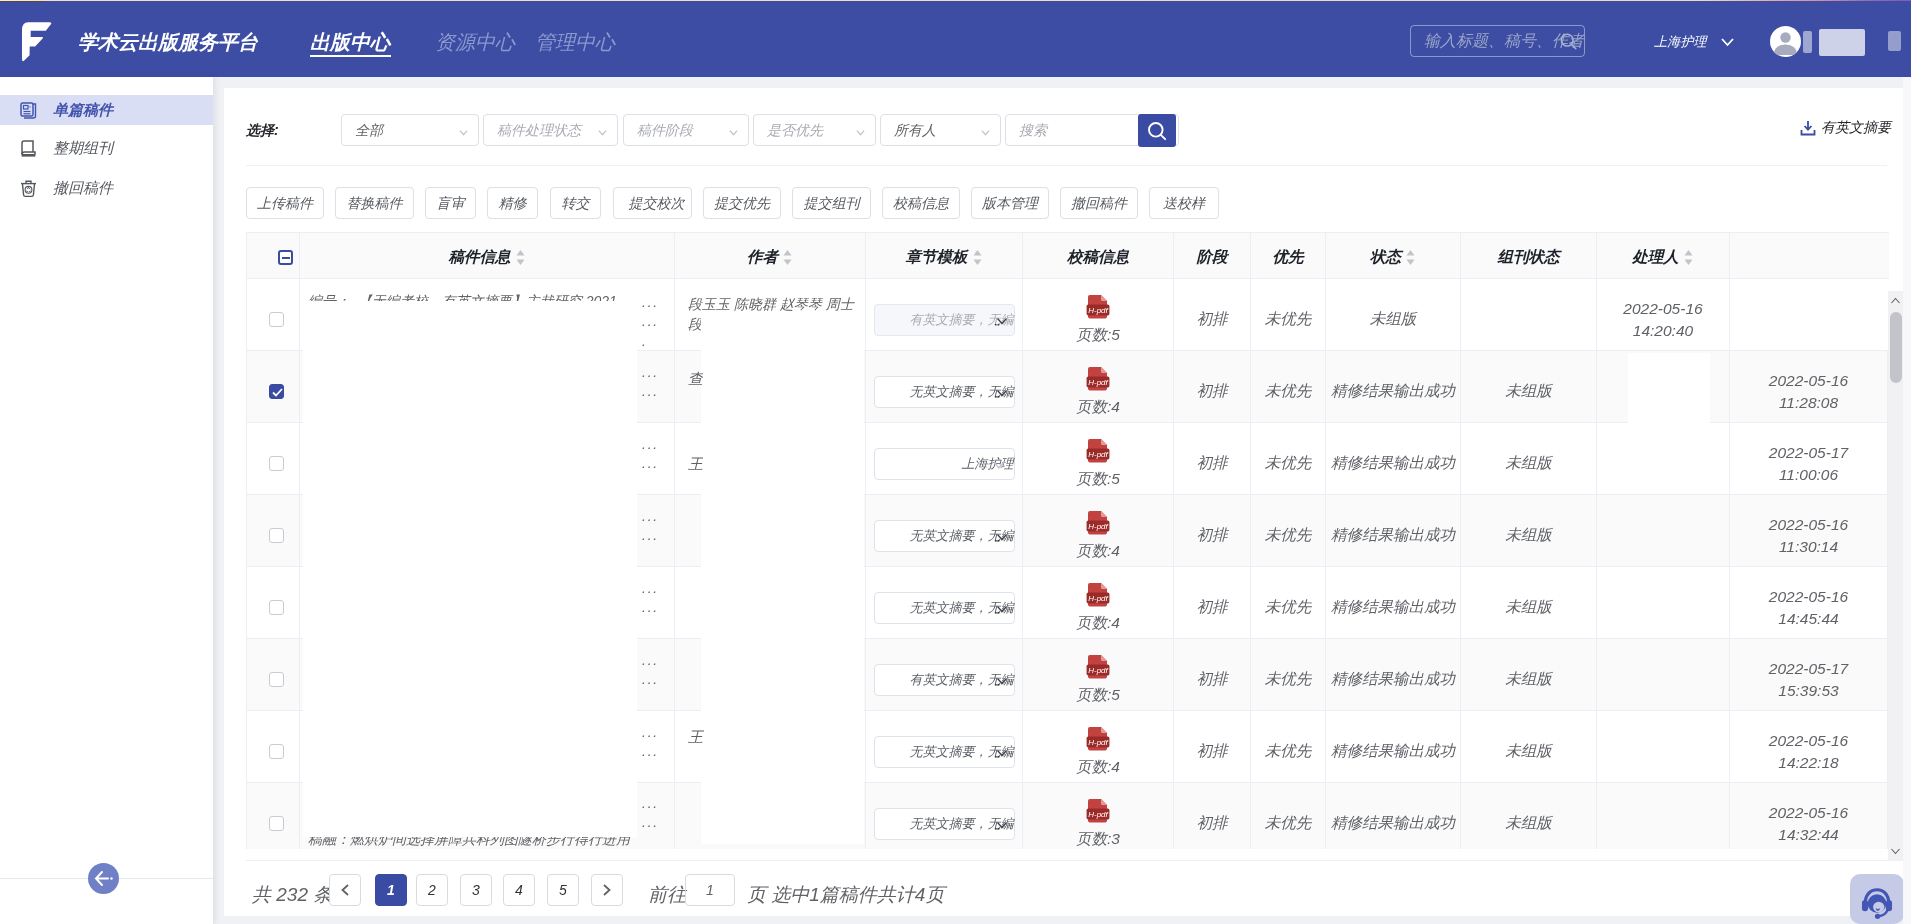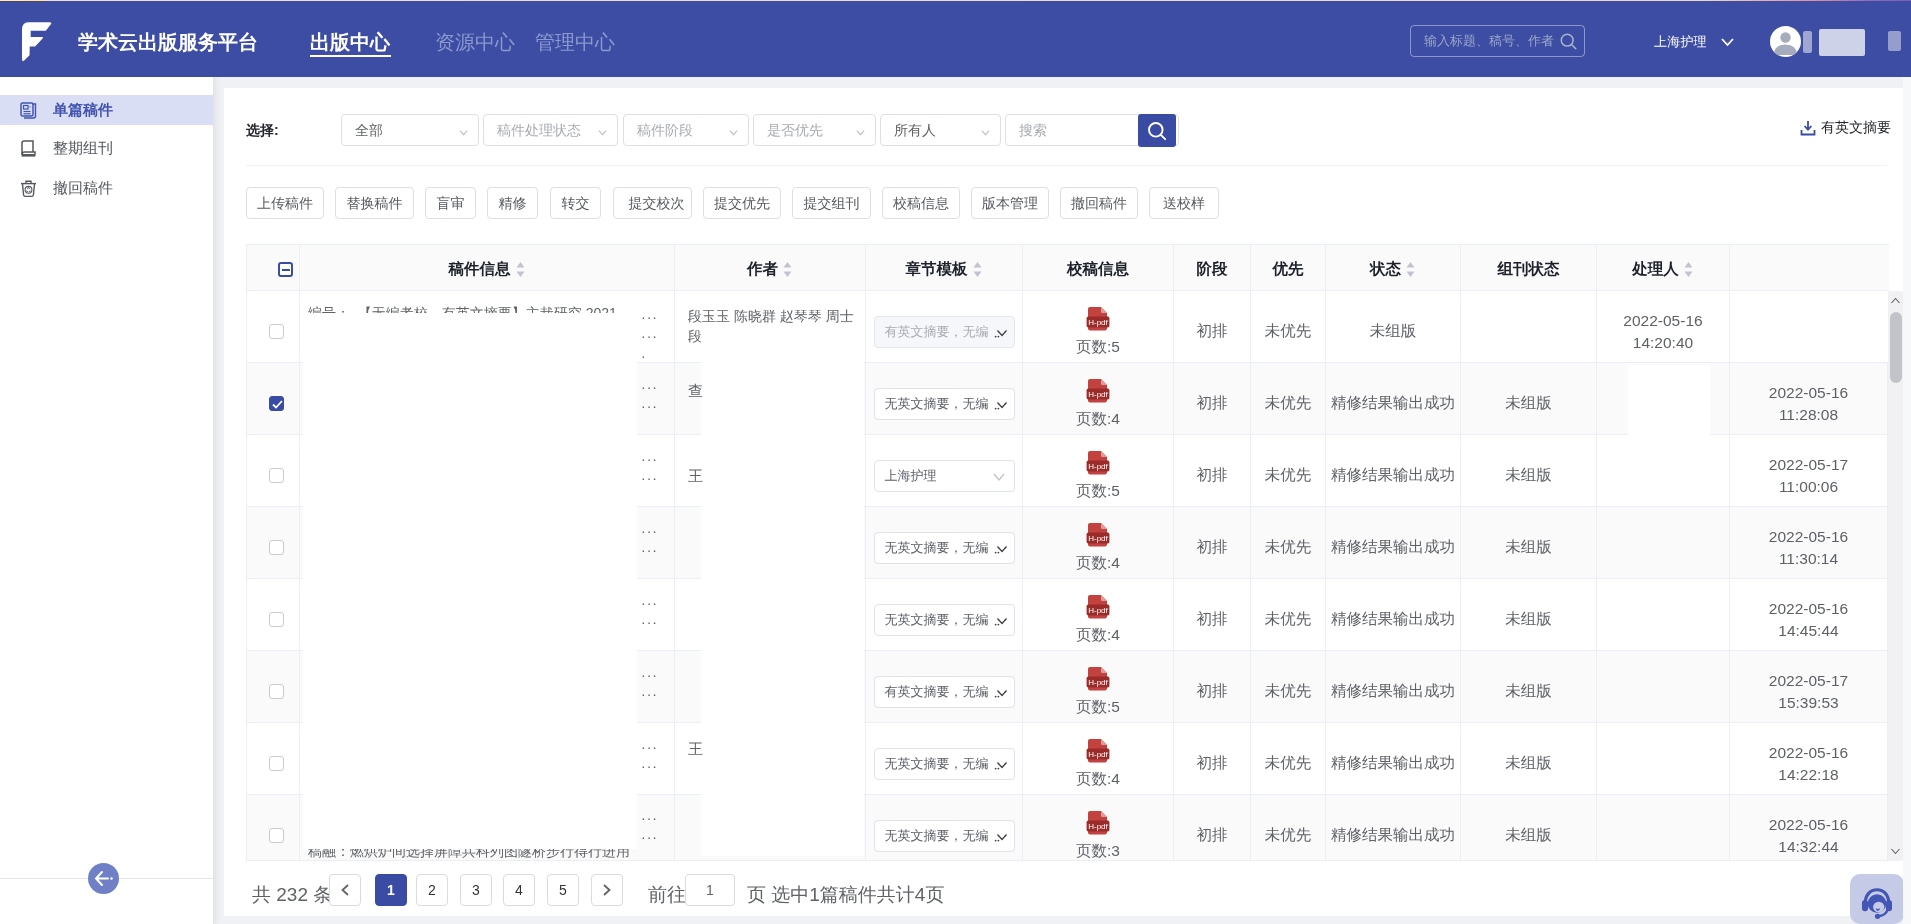--- a/index.html
+++ b/index.html
@@ -1,29 +1,29 @@
 <!DOCTYPE html>
 <html><head><meta charset="utf-8">
 <style>
 *{margin:0;padding:0;box-sizing:border-box;}
 html,body{width:1911px;height:924px;overflow:hidden;}
 body{font-family:"Liberation Sans",sans-serif;background:#F0F1F4;}
-#page{position:relative;width:1911px;height:924px;overflow:hidden;}
+#page{position:relative;width:1911px;height:924px;overflow:hidden;font-style:italic;}
 .abs{position:absolute;}
 
 #strip{left:0;top:0;width:1911px;height:2px;}
 #strip .r0{position:absolute;left:0;top:0;width:1911px;height:1px;background:linear-gradient(90deg,#F2ECE7 0,#F0DEC9 60px,#EDD9C5 1700px,#D88CA0 1820px,#8C6BB8 1870px,#7C5FB0 100%);}
 #strip .r1{position:absolute;left:0;top:1px;width:1911px;height:1px;background:linear-gradient(90deg,#564644 0,#564644 45px,#3C4DA3 46px);}
 
 #nav{left:0;top:2px;width:1911px;height:75px;background:#3C4DA3;}
 .navtitle{left:78px;top:29px;font-size:20px;font-weight:bold;color:#fff;}
 .mi{font-size:20px;top:29px;color:#8C99CF;}
 .mi.on{color:#fff;font-weight:bold;}
 #uline{left:310px;top:55px;width:81px;height:2px;background:#fff;}
-#nsearch{left:1410px;top:25px;width:175px;height:32px;border:1px solid rgba(255,255,255,0.42);border-radius:4px;color:#9BA5C8;font-size:13px;line-height:30px;padding-left:13px;}
+#nsearch{left:1410px;top:25px;width:175px;height:32px;border:1px solid rgba(255,255,255,0.42);border-radius:4px;color:#9BA5C8;font-size:16px;line-height:30px;padding-left:13px;}
 .uname{left:1654px;top:33px;font-size:13px;color:#fff;letter-spacing:0.2px;}
 #avatar{left:1770px;top:26px;width:31px;height:31px;border-radius:50%;background:#fff;overflow:hidden;}
 .blob{background:#fff;border-radius:2px;}
 
 #side{left:0;top:77px;width:213px;height:847px;background:#fff;box-shadow:2px 0 6px rgba(80,90,120,0.13);}
 .sitem{left:0;width:213px;height:30px;font-size:15px;color:#54575D;line-height:30px;}
 .sitem .txt{position:absolute;left:53px;top:0;}
 .sitem svg{position:absolute;left:19px;top:6px;}
 .sitem.on{background:#DADEF5;color:#4254AE;font-weight:bold;}
 #sline{left:0;top:878px;width:213px;height:1px;background:#E4E7EE;}
@@ -34,36 +34,36 @@
 .flabel{left:246px;top:122px;font-size:14px;font-weight:bold;color:#24262B;}
 .fsel{top:114px;height:32px;border:1px solid #DCDFE6;border-radius:4px;background:#fff;font-size:14px;color:#606266;line-height:30px;padding-left:13px;margin-left:48px;}
 .fsel .ph{color:#A8ABB2;}
 .fsel .car{position:absolute;right:10px;top:13px;width:9px;height:9px;}
 #sbtn{left:1138px;top:114px;width:38px;height:33px;background:#3A4BA4;border-radius:3px;}
 #dl{left:1800px;top:119px;font-size:14px;color:#24262B;}
 #divline{left:246px;top:165px;width:1641px;height:1px;background:#EFF1F4;}
 
 .btn{top:187px;height:32px;border:1px solid #DCDFE6;border-radius:4px;background:#fff;font-size:14px;color:#55585E;text-align:center;line-height:30px;}
 
-#tbl{left:246px;top:244px;width:1643px;height:617px;overflow:hidden;font-size:15.5px;color:#5E6166;}
+#tbl{left:246px;top:232px;width:1643px;height:617px;overflow:hidden;font-size:15.5px;color:#5E6166;}
 .trow{position:relative;display:grid;grid-template-columns:54px 375px 191px 157px 151px 77px 75px 135px 136px 133px 158px;width:1643px;border-bottom:1px solid #EBEEF5;}
 #thead{height:47px;border-top:1px solid #EBEEF5;background:#FAFAFA;font-weight:bold;color:#1D2129;}
 #thead>div{padding-top:4px;}
 .brow>div{padding-top:10px;}
 .trow>div{border-right:1px solid #EBEEF5;position:relative;display:flex;align-items:center;justify-content:center;}
 .trow>div:first-child{border-left:1px solid #EBEEF5;}
 .brow{height:72px;background:#fff;}
 .brow.alt{background:#FAFAFA;}
 .cell-l{justify-content:flex-start!important;align-items:flex-start!important;}
 
 .ck{width:15px;height:15px;border:1px solid #C8CCD2;border-radius:3px;background:#fff;margin-left:7px;}
 .ck.ind{border:2px solid #3A4BA4;position:relative;}
 .ck.chk{background:#3A4BA4;border:1px solid #3A4BA4;}
 .sort{display:inline-block;margin-left:4px;}
-.rsel{width:141px;height:32px;border:1px solid #DFE2E8;border-radius:4px;background:#fff;font-size:13px;color:#5A5E66;line-height:30px;position:relative;padding-left:10px;text-align:left;}
+.rsel{width:141px;height:32px;border:1px solid #DFE2E8;border-radius:4px;background:#fff;font-size:13px;color:#5A5E66;line-height:30px;position:relative;padding-left:10px;text-align:right;}
 .rsel.dis{background:#F5F7FA;color:#A8ABB2;border-color:#E4E7ED;}
 .red{color:#E02E2E;}
 .white{background:#fff;position:absolute;}
 .dots{position:absolute;left:395px;color:#606266;font-size:14px;letter-spacing:1px;}
 
 .pgtxt{top:882px;font-size:19px;color:#5F6266;}
 .pgb{top:874px;width:32px;height:32px;border:1px solid #D8DBE2;border-radius:4px;background:#fff;text-align:center;line-height:30px;font-size:14px;color:#2F3338;}
 .pgb.on{background:#3A4BA4;color:#fff;border-color:#3A4BA4;font-weight:bold;}
 
 #vsb{left:1888px;top:291px;width:15px;height:570px;background:#F1F1F3;}

